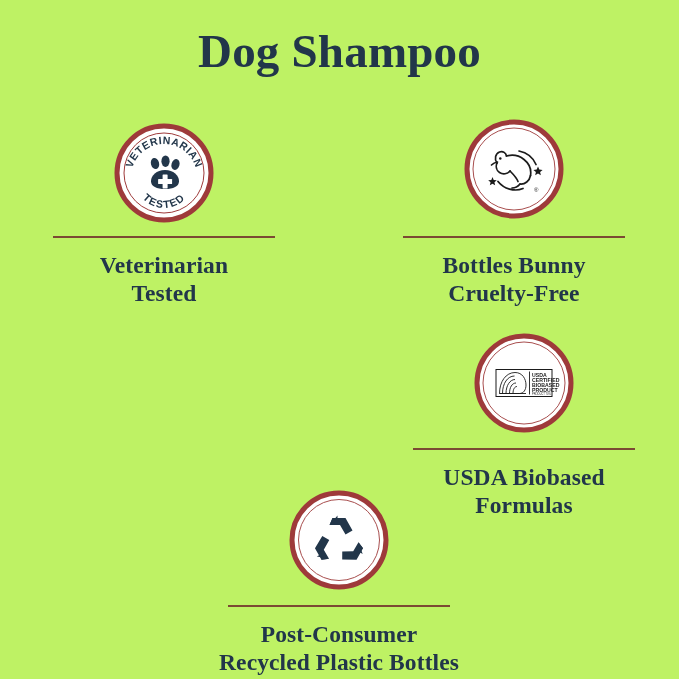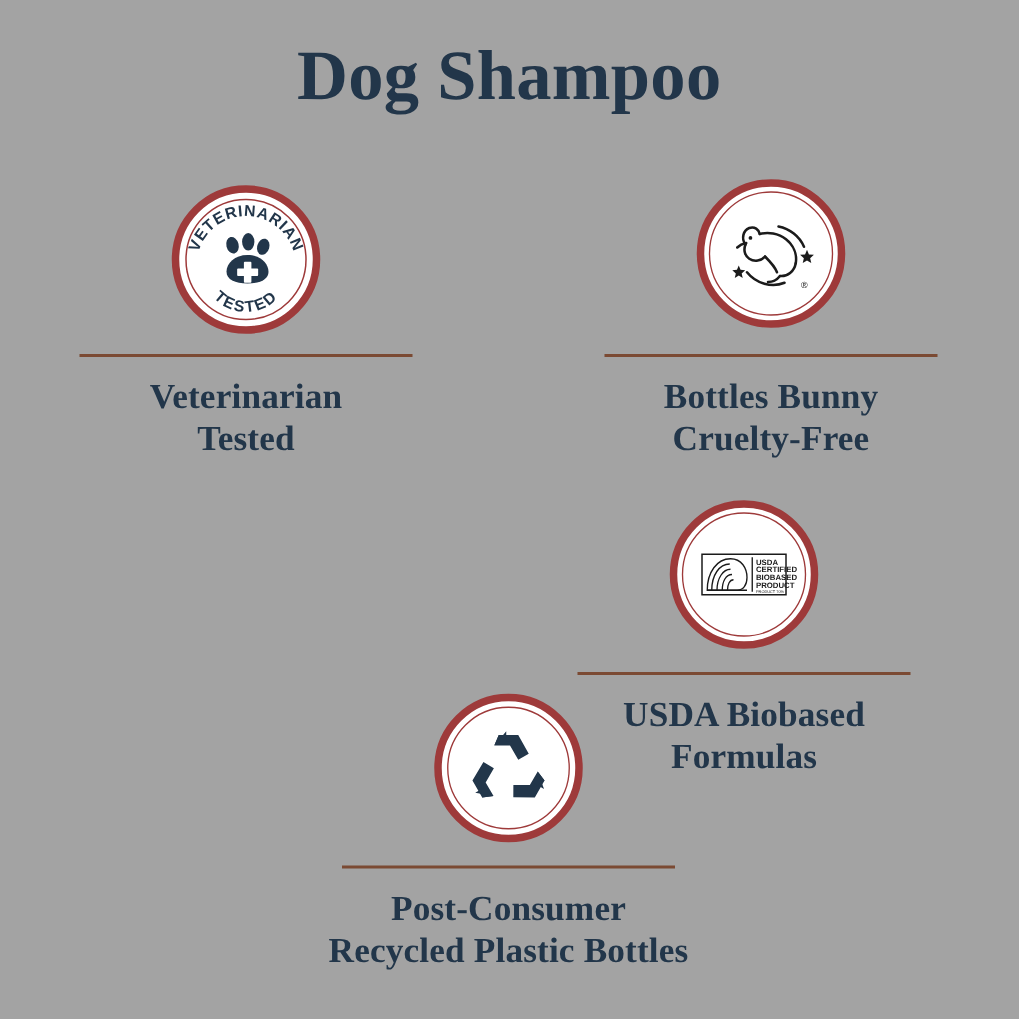--- a/index.html
+++ b/index.html
@@ -11,21 +11,21 @@
     height: 679px;
     background: #fcc794;
     font-family: "Liberation Serif", "DejaVu Serif", serif;
     overflow: hidden;
     position: relative;
   }
   #page {
     position: relative;
     width: 679px;
     height: 679px;
-    background: #a3a3a3;
+    background: #bef264;
     box-sizing: border-box;
   }
   .page-title {
     position: absolute;
     top: 26px;
     left: 0;
     width: 679px;
     text-align: center;
     font-size: 47px;
     font-weight: bold;
@@ -58,22 +58,22 @@
     text-align: center;
     line-height: 1.18;
     letter-spacing: 0.1px;
     white-space: pre-line;
   }
 
   
   #f-vet      { left: 24px;  top: 123px; }
   #f-bunny    { left: 374px; top: 119px; }
   #f-ph       { left: 24px;  top: 340px; }
-  #f-usda     { left: 356px; top: 333px; }
-  #f-recycle  { left: 199px; top: 462px; }
+  #f-usda     { left: 384px; top: 333px; }
+  #f-recycle  { left: 199px; top: 490px; }
 
   #f-vet .divider     { margin-top: 13px; }
   #f-bunny .divider   { margin-top: 17px; }
   #f-ph .divider      { margin-top: 13px; }
   #f-usda .divider    { margin-top: 15px; }
   #f-recycle .divider { margin-top: 15px; }
 
   .feature-label { margin-top: 14px; }
 </style>
 </head>

